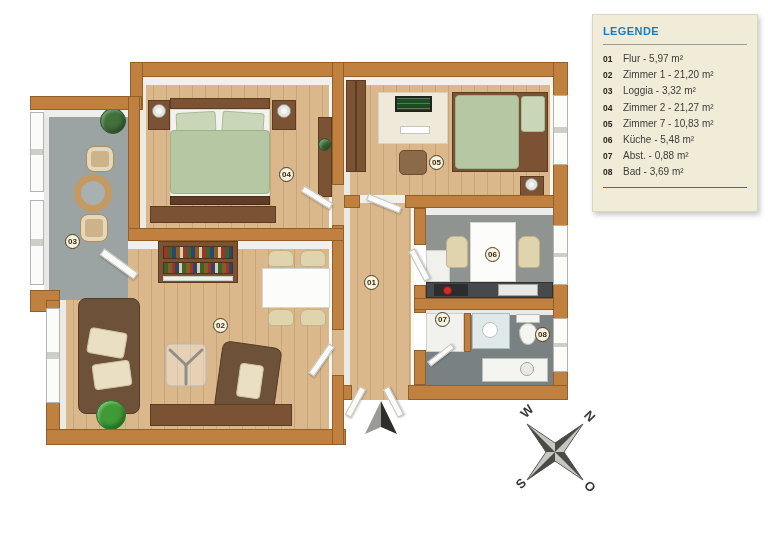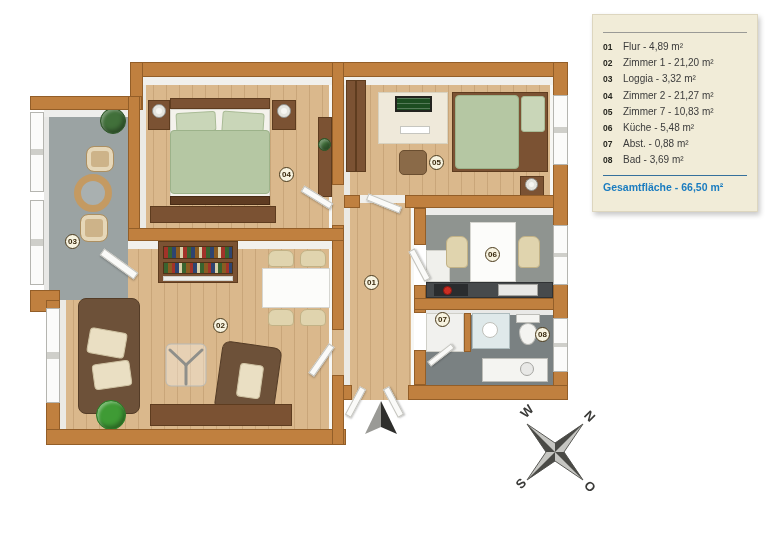--- a/index.html
+++ b/index.html
@@ -346,25 +346,26 @@
   <div class="abs badge" id="b02">02</div>
   <div class="abs badge" id="b03">03</div>
   <div class="abs badge" id="b04">04</div>
   <div class="abs badge" id="b05">05</div>
   <div class="abs badge" id="b06">06</div>
   <div class="abs badge" id="b07">07</div>
   <div class="abs badge" id="b08">08</div>
 </div>
 
 <div class="legend">
+  <div class="legend-title">LEGENDE</div>
   <div class="ldiv"></div>
   <div>
     <div class="legend-item">
       <span class="li-num">01</span>
-      <span>Flur - 4,89 m²</span>
+      <span>Flur - 5,97 m²</span>
     </div>
     <div class="legend-item">
       <span class="li-num">02</span>
       <span>Zimmer 1 - 21,20 m²</span>
     </div>
     <div class="legend-item">
       <span class="li-num">03</span>
       <span>Loggia - 3,32 m²</span>
     </div>
     <div class="legend-item">
@@ -382,14 +383,13 @@
     <div class="legend-item">
       <span class="li-num">07</span>
       <span>Abst. - 0,88 m²</span>
     </div>
     <div class="legend-item">
       <span class="li-num">08</span>
       <span>Bad - 3,69 m²</span>
     </div>
   </div>
   <div class="ldiv blue"></div>
-  <div class="legend-total">Gesamtfläche - 66,50 m²</div>
 </div>
 
 </body></html>

